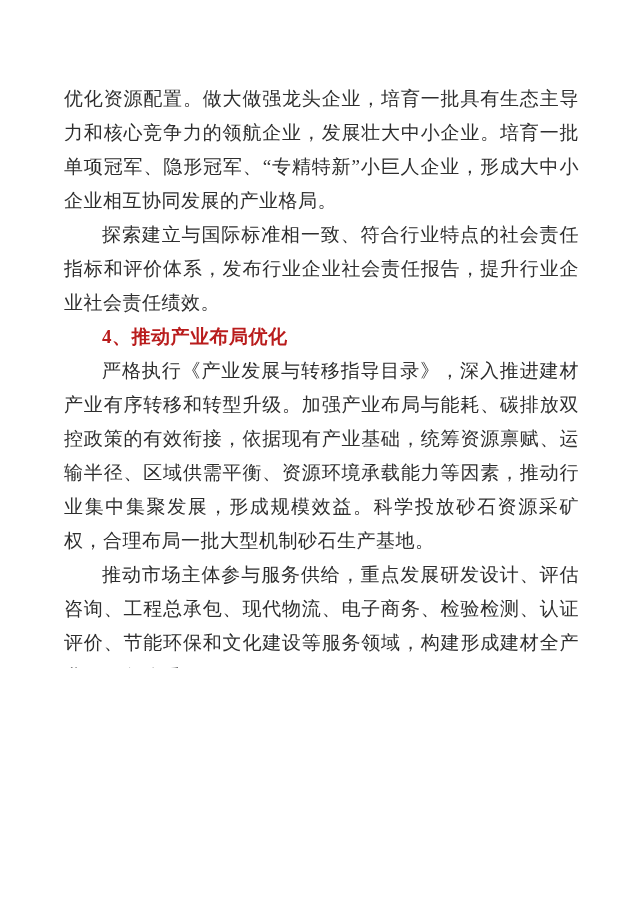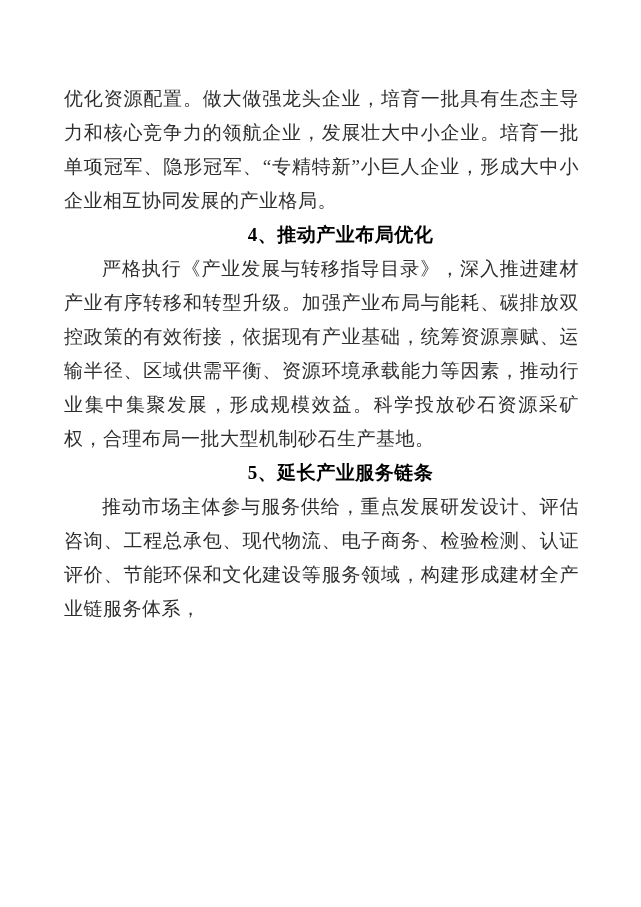--- a/index.html
+++ b/index.html
@@ -34,38 +34,38 @@
   }
   .content p.body {
     text-indent: 2em;
   }
   .content p.body-continuation {
     text-indent: 0;
   }
   .content p.heading {
     text-indent: 2em;
     font-weight: bold;
-    color: #000000;
-    text-align: center;
+    color: #b91c1c;
+    text-align: left;
   }
   .page-footer {
     position: absolute;
     right: 80px;
     top: 808px;
     font-size: 17px;
     letter-spacing: 2px;
     color: #be185d;
     font-family: "Liberation Serif", "DejaVu Serif", serif;
   }
 </style>
 </head>
 <body>
 
 <div class="page">
   <div class="content">
     <p class="body-continuation">优化资源配置。做大做强龙头企业，培育一批具有生态主导力和核心竞争力的领航企业，发展壮大中小企业。培育一批单项冠军、隐形冠军、“专精特新”小巨人企业，形成大中小企业相互协同发展的产业格局。</p>
+    <p class="body">探索建立与国际标准相一致、符合行业特点的社会责任指标和评价体系，发布行业企业社会责任报告，提升行业企业社会责任绩效。</p>
     <p class="heading">4、推动产业布局优化</p>
     <p class="body">严格执行《产业发展与转移指导目录》，深入推进建材产业有序转移和转型升级。加强产业布局与能耗、碳排放双控政策的有效衔接，依据现有产业基础，统筹资源禀赋、运输半径、区域供需平衡、资源环境承载能力等因素，推动行业集中集聚发展，形成规模效益。科学投放砂石资源采矿权，合理布局一批大型机制砂石生产基地。</p>
-    <p class="heading">5、延长产业服务链条</p>
     <p class="body">推动市场主体参与服务供给，重点发展研发设计、评估咨询、工程总承包、现代物流、电子商务、检验检测、认证评价、节能环保和文化建设等服务领域，构建形成建材全产业链服务体系，</p>
   </div>
   <div class="page-footer">– 15 –</div>
 </div>
 
 </body></html>

